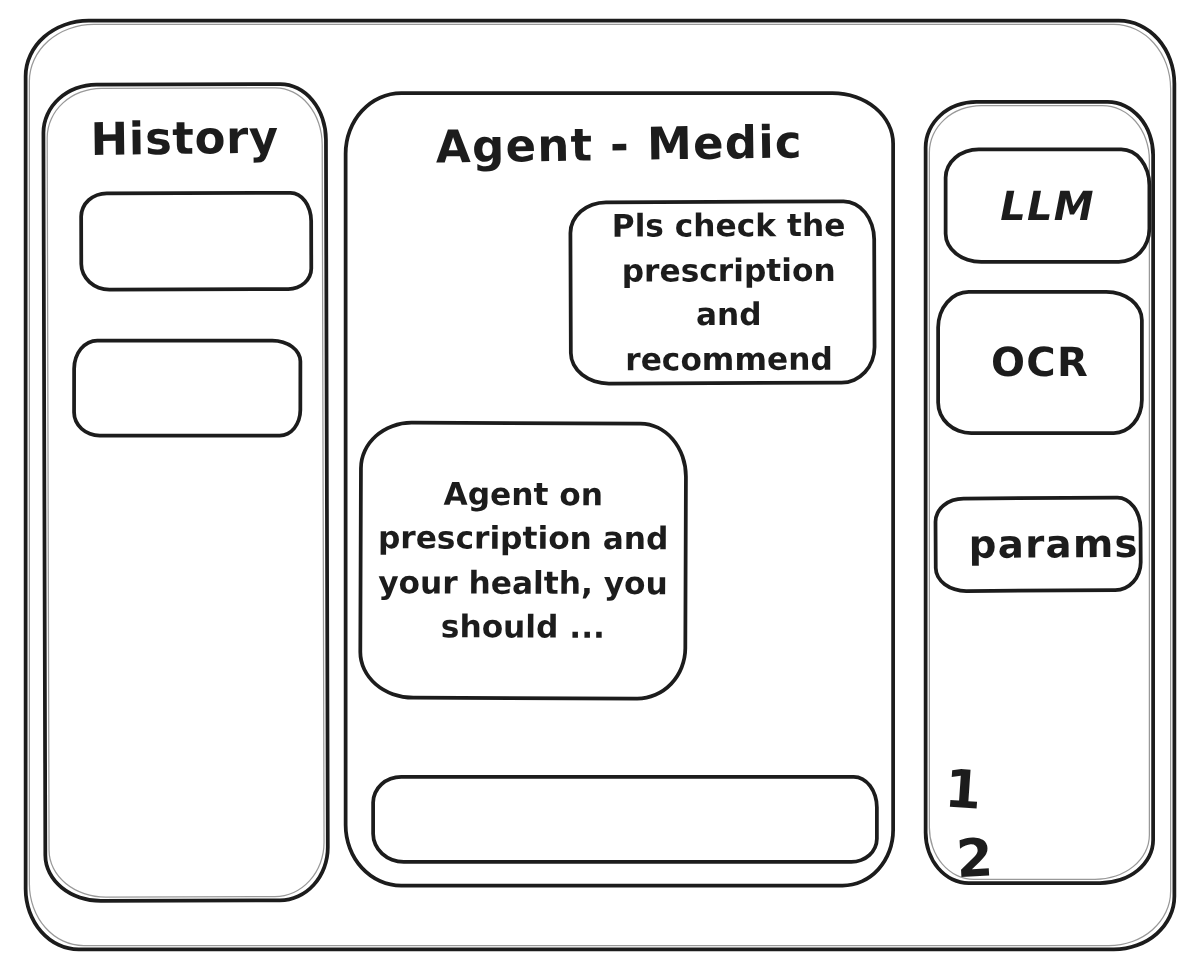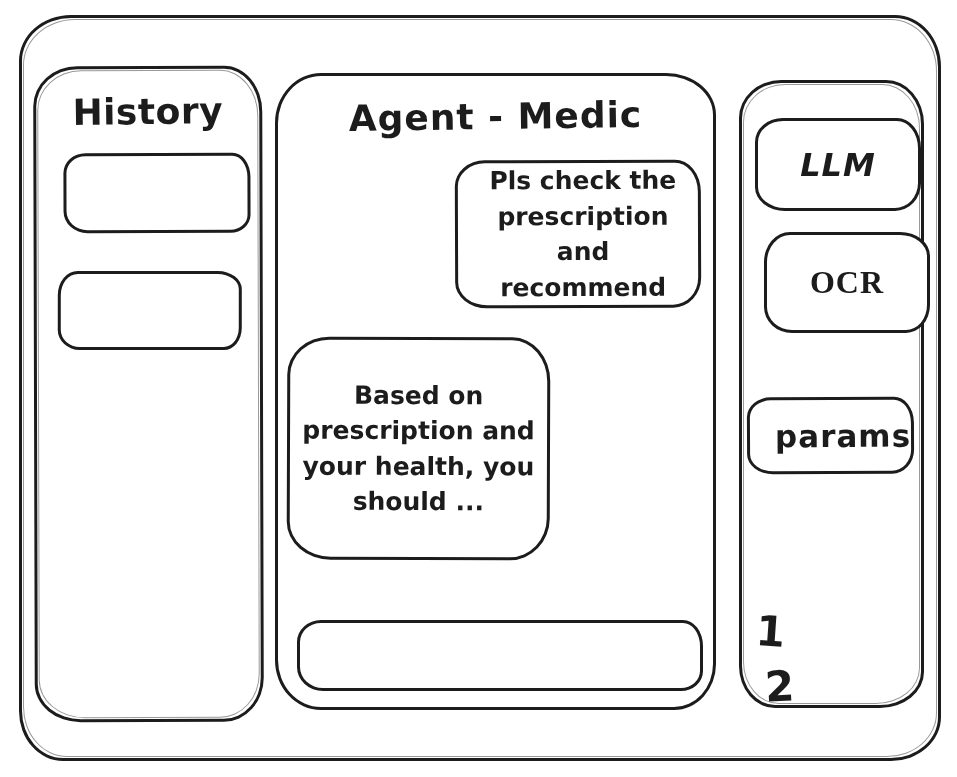--- a/index.html
+++ b/index.html
@@ -109,23 +109,22 @@
     letter-spacing: 1px;
     cursor: pointer;
   }
   .llm-btn {
     left: 13px; top: 35px; width: 166px; height: 93px;
     border-radius: 28px 24px 26px 30px / 24px 30px 28px 24px;
     font-style: italic;
     text-align: right;
   }
   .ocr-btn {
-    left: 22px; top: 149px; width: 166px; height: 101px;
+    left: 7px; top: 149px; width: 166px; height: 116px;
     border-radius: 26px 30px 24px 28px / 30px 24px 28px 26px;
-    font-family: Liberation Serif, serif;
   }
   .params-btn {
     left: 5px; top: 314px; width: 167px; height: 77px;
     border-radius: 24px 20px 22px 26px / 20px 26px 24px 20px;
     font-size: 31px;
     transform: rotate(-0.3deg);
     padding-left: 25px;
   }
   .doc-source-btn {
     left: 9px; top: 427px; width: 168px; height: 122px;
@@ -156,21 +155,21 @@
     <div class="sketch history-item-1"></div>
     <div class="sketch history-item-2"></div>
   </div>
 
   <div class="sketch chat-panel">
     <div class="chat-title">Agent - Medic</div>
     <div class="sketch bubble user-bubble">
       <span>Pls check the prescription and recommend</span>
     </div>
     <div class="sketch bubble assistant-bubble">
-      <span>Based on prescription and your health, you should ...</span>
+      <span>Agent on prescription and your health, you should ...</span>
     </div>
     <input class="sketch message-input" type="text" value="" placeholder="" style="">
   </div>
 
   <div class="sketch dbl tools-panel">
     <div class="sketch tool-btn llm-btn">LLM</div>
     <div class="sketch tool-btn ocr-btn">OCR</div>
     <div class="sketch tool-btn params-btn">params</div>
     <div class="doc-num doc-num-1">1</div>
     <div class="doc-num doc-num-2">2</div>

